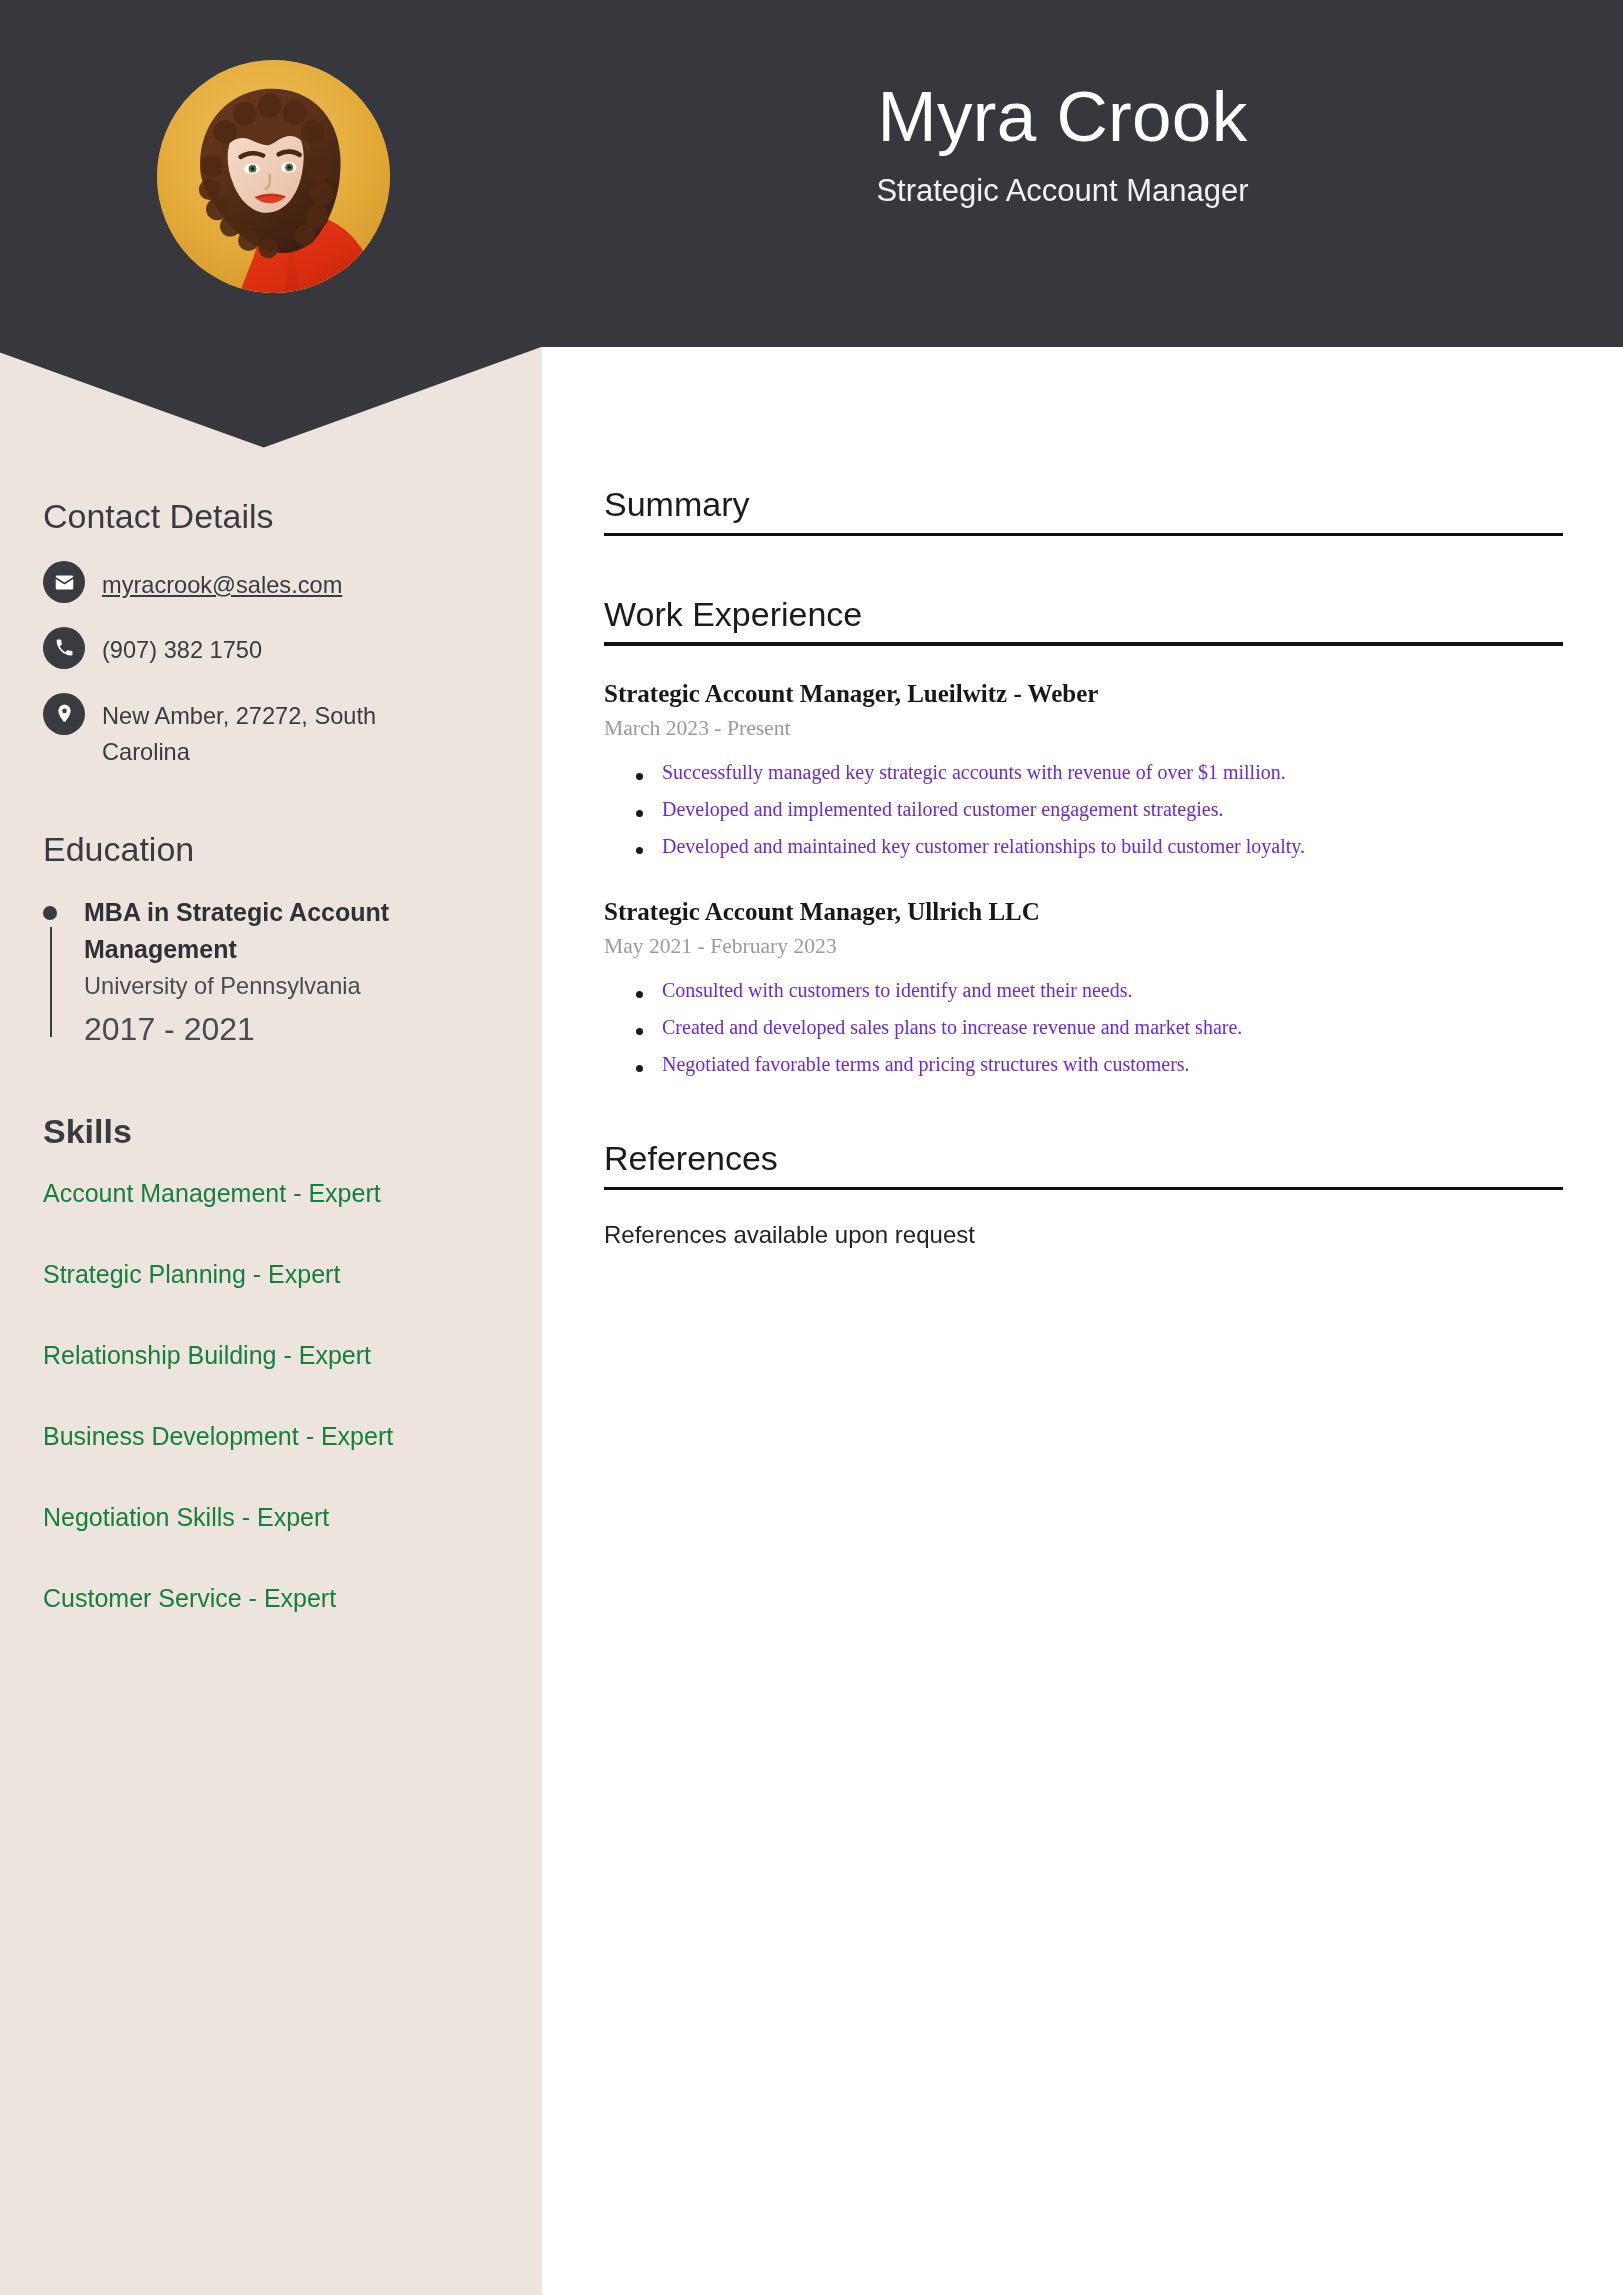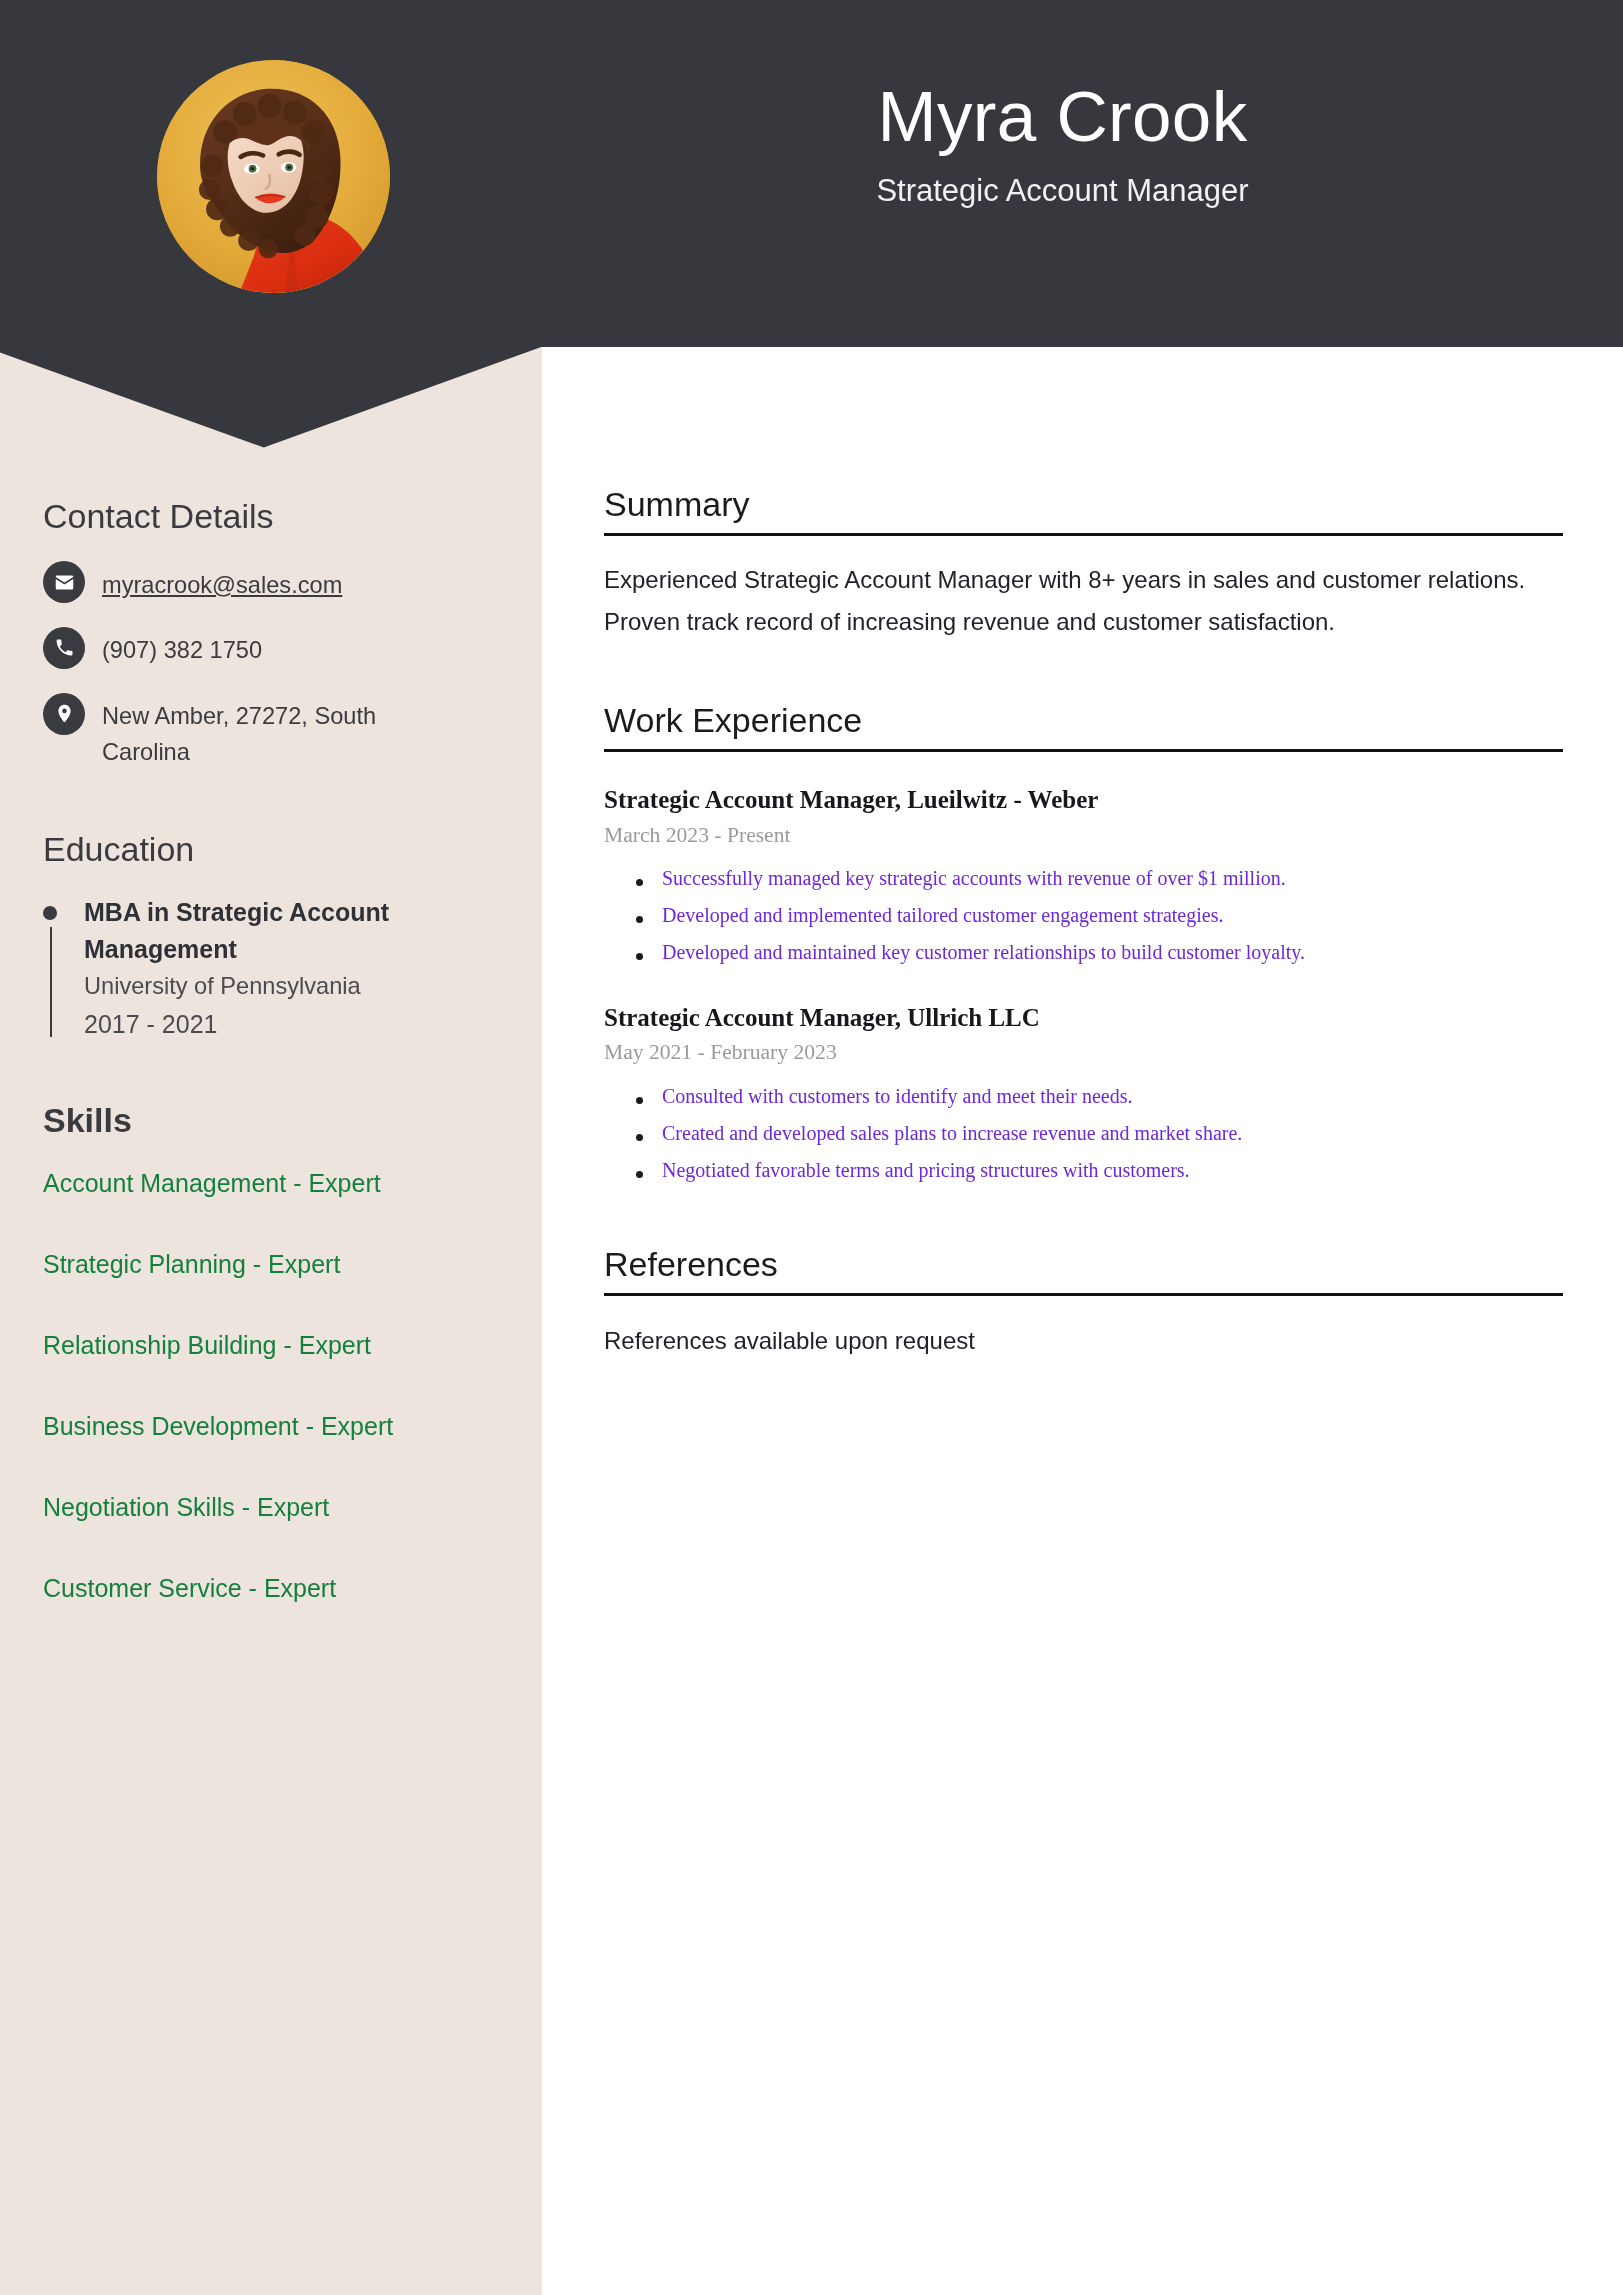--- a/index.html
+++ b/index.html
@@ -163,21 +163,21 @@
     margin: 0;
   }
   .edu-school {
     font-size: 23.6px;
     font-weight: 400;
     line-height: 1.45;
     color: #4a4b50;
     margin: 2.6px 0 0 0;
   }
   .edu-dates {
-    font-size: 25px;
+    font-size: 32px;
     font-weight: 400;
     line-height: 1.45;
     color: #4a4b50;
     margin: 2.6px 0 0 0;
   }
 
   
   .skill-item {
     font-size: 25px;
     font-weight: 400;
@@ -413,21 +413,20 @@
       <p class="skill-item">Customer Service - Expert</p>
     </div>
 
   </div>
 
   <div class="main">
 
     <div class="section">
       <h2 class="section-heading">Summary</h2>
       <div class="section-rule"></div>
-      <p class="section-body">Experienced Strategic Account Manager with 8+ years in sales and customer relations. Proven track record of increasing revenue and customer satisfaction.</p>
     </div>
 
     <div class="spacer-summary"></div>
 
     <div class="section">
       <h2 class="section-heading">Work Experience</h2>
       <div class="section-rule"></div>
 
       <div class="job">
         <p class="job-title">Strategic Account Manager, Lueilwitz - Weber</p>

